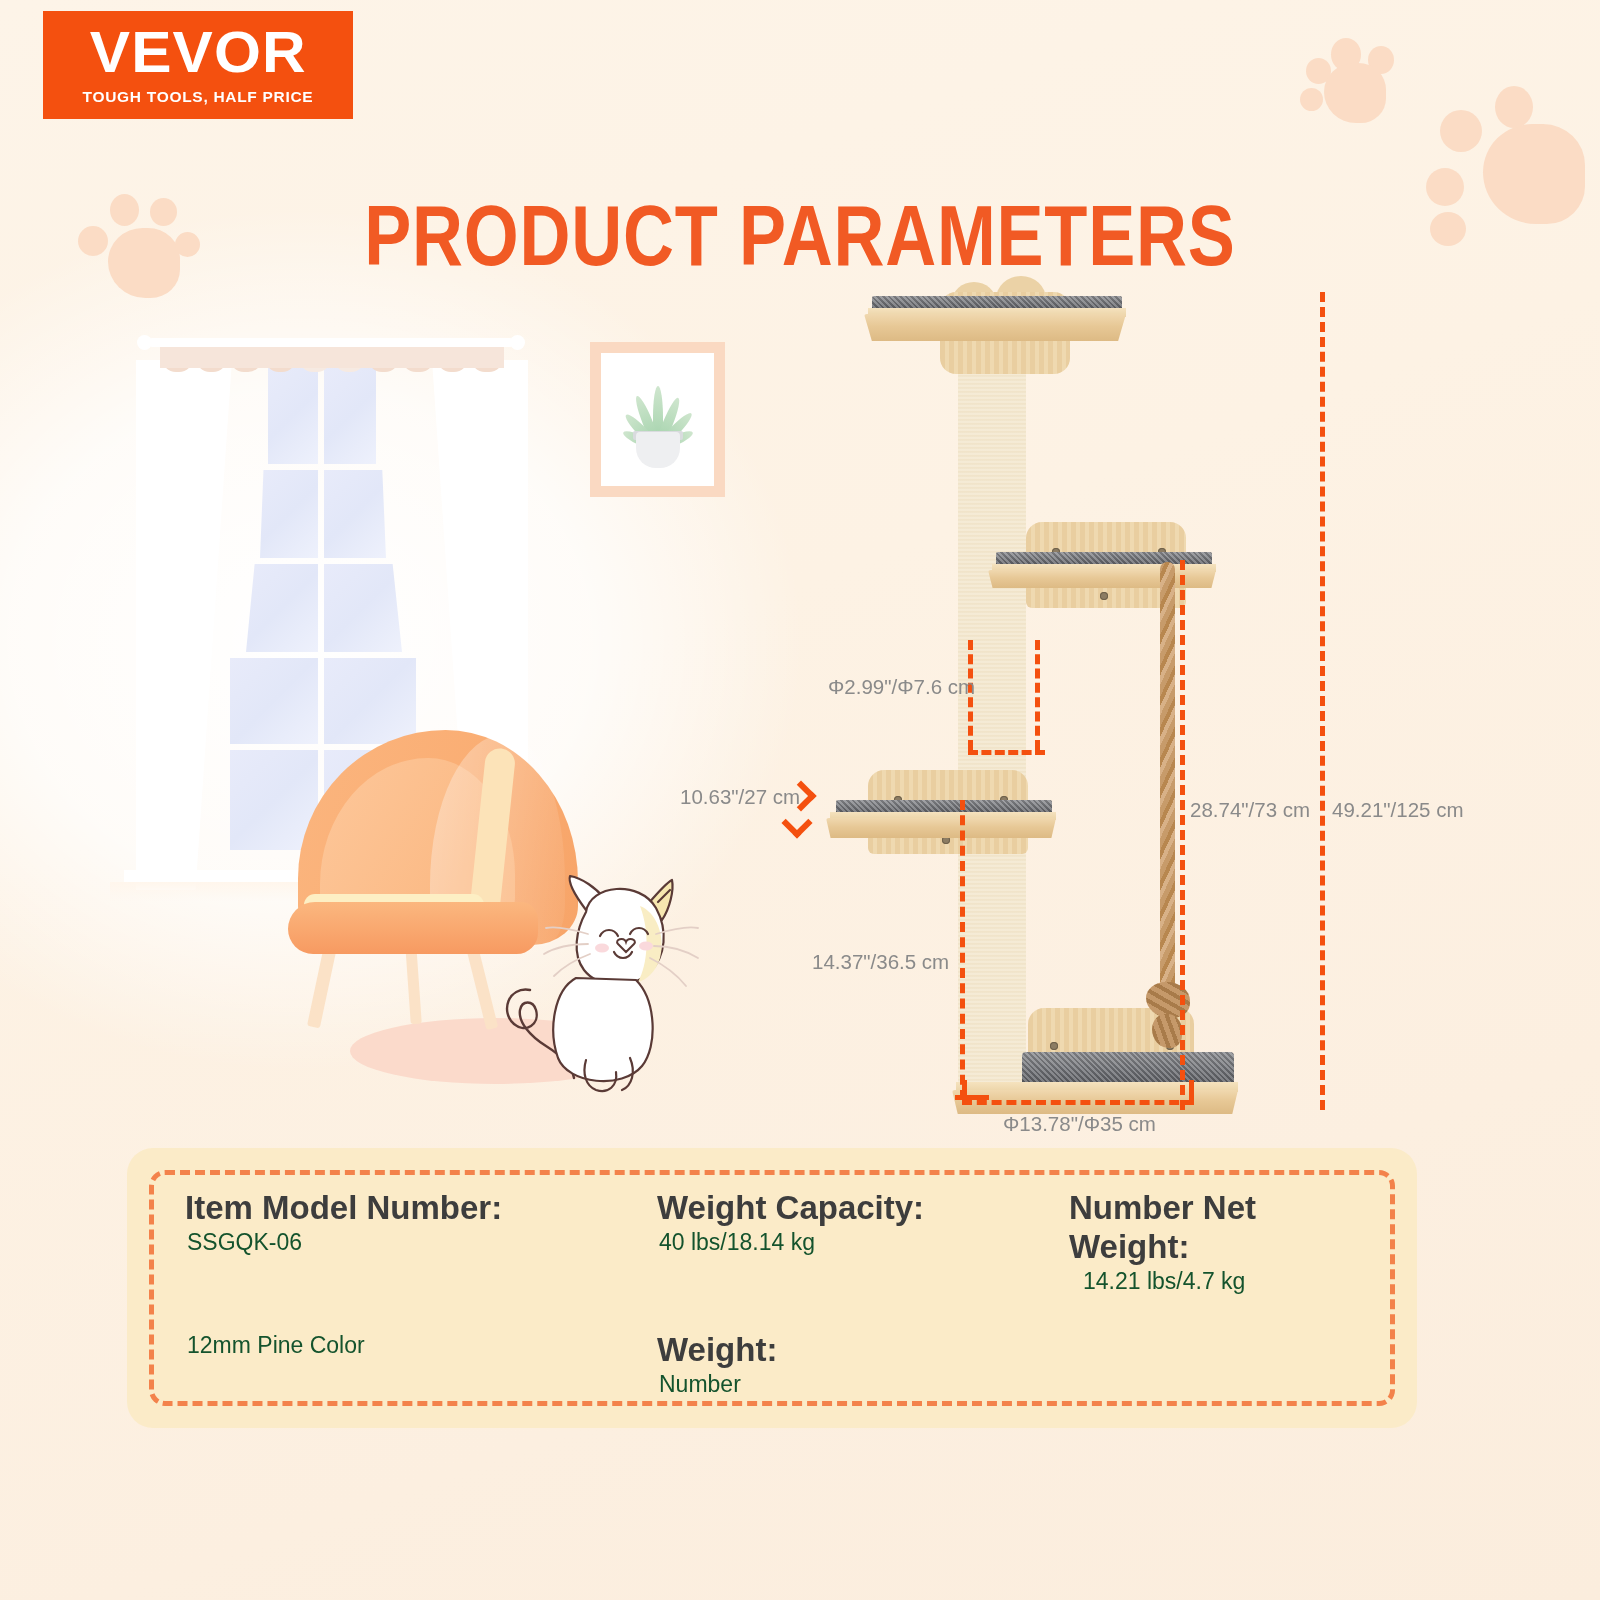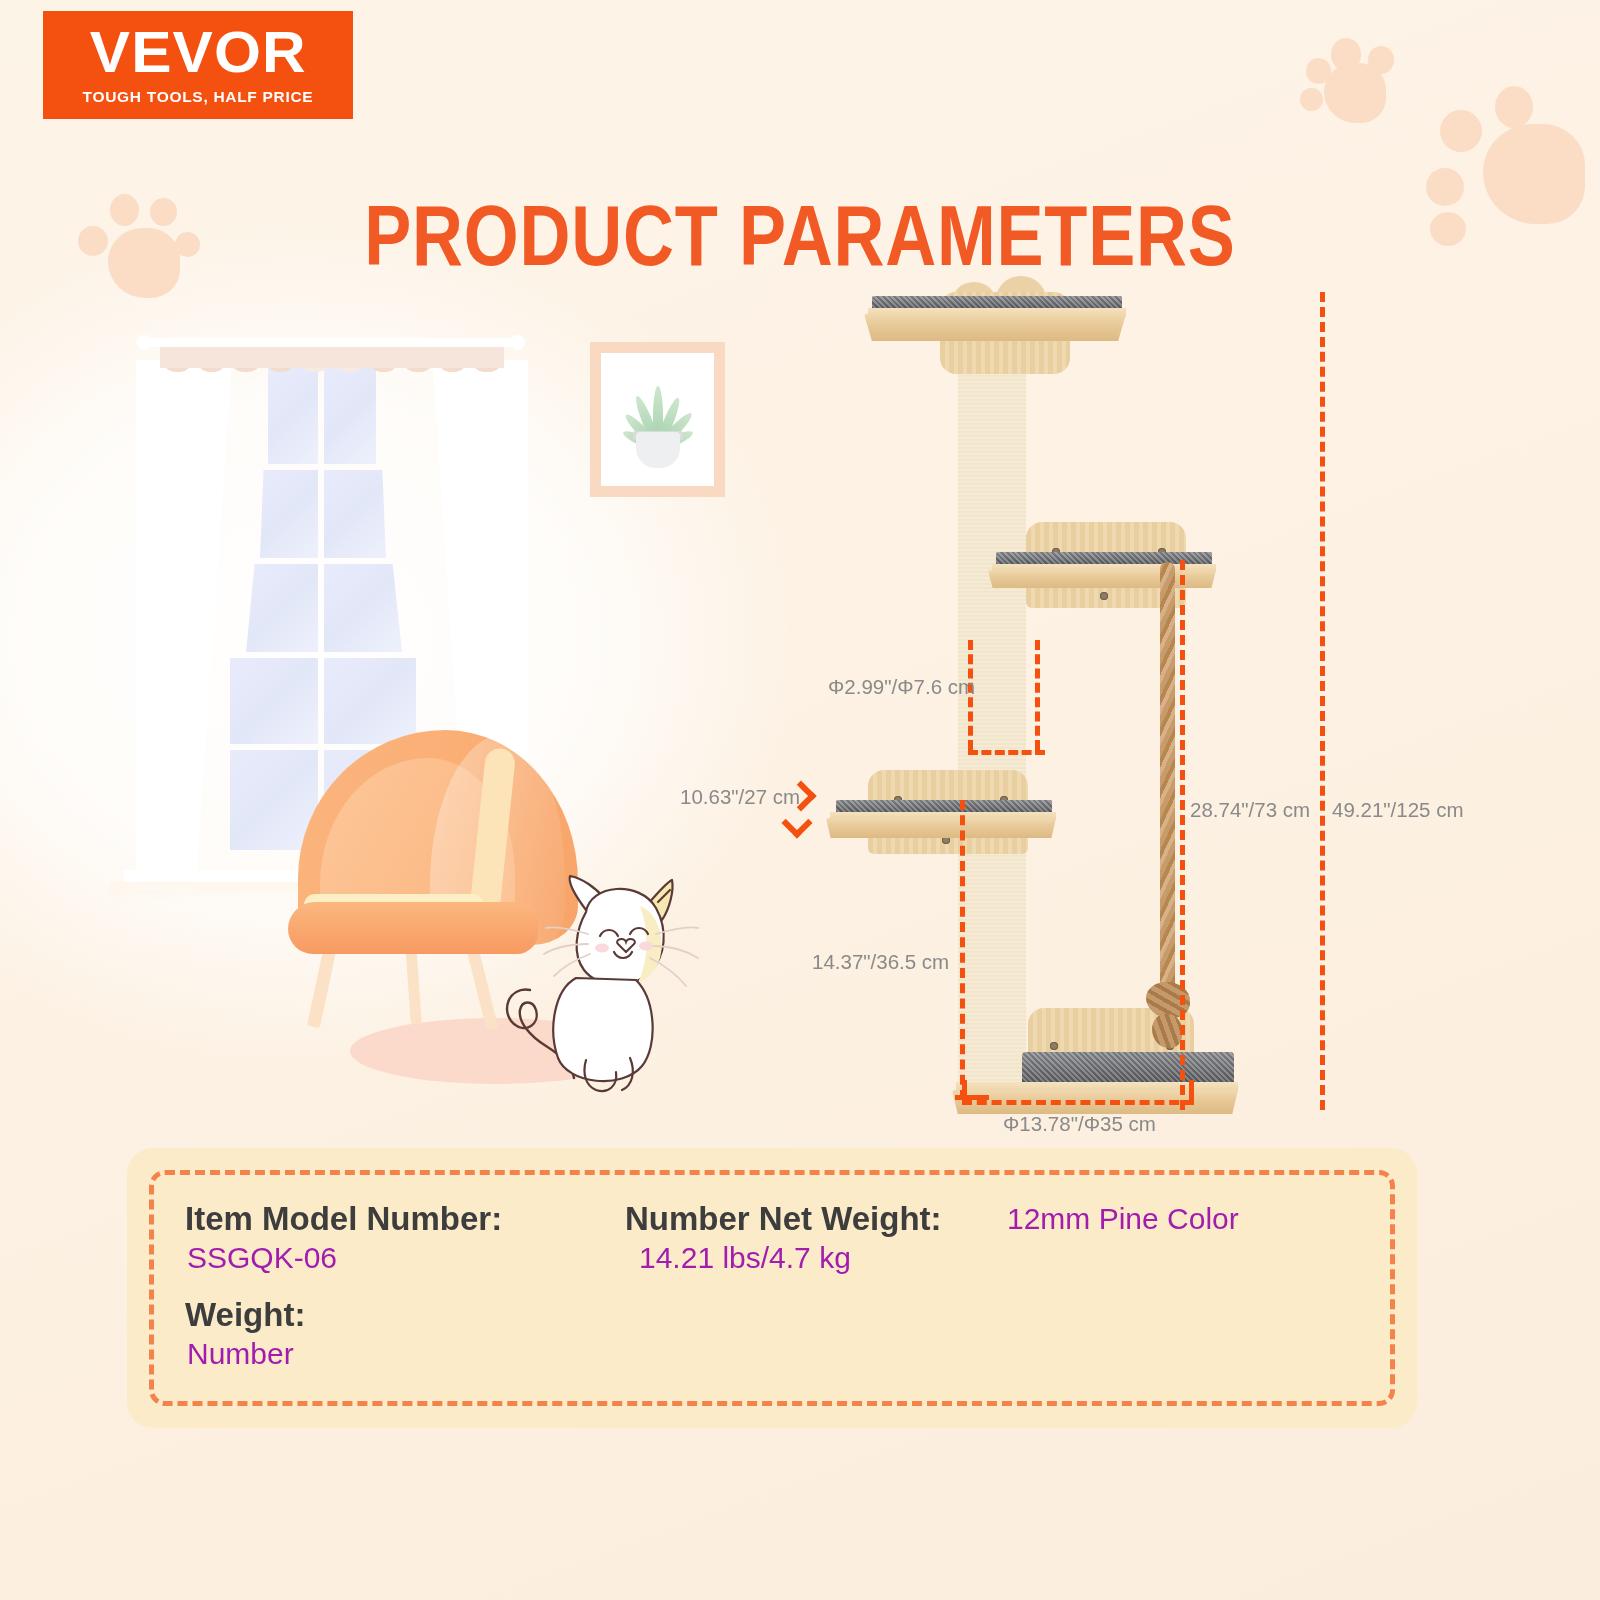--- a/index.html
+++ b/index.html
@@ -178,25 +178,25 @@
     width: 1290px; height: 280px;
     background:#FBEBC8; border-radius: 26px;
   }
   .specs-dash {
     position:absolute; left:22px; top:22px; right:22px; bottom:22px;
     border: 5px dashed #F3824B; border-radius: 16px;
   }
   .spec-grid {
     position:absolute; left:58px; top:48px; right:40px; bottom:40px;
     display:grid; grid-template-columns: 440px 380px auto;
-    grid-template-rows: 1fr 1fr; align-content:center;
+    grid-template-rows: 1fr 1fr; align-content:center;gap:32px;
   }
   .spec-cell { padding-top: 4px; }
   .spec-label { color:#3D3D3D; font-size:33px; font-weight:700; line-height:1.18; }
-  .spec-value { color:#a21caf; font-size:30px; line-height:1.25; padding-left:2px; }
+  .spec-value { color:#14532d; font-size:23px; line-height:1.25; padding-left:2px; }
   .spec-cell.indent .spec-value { padding-left: 14px; }
 </style>
 </head>
 <body>
 
 <div class="stage"></div>
 
 <div class="paw" style="left:1298px; top:30px; width:120px; height:120px;">
   <div class="toe" style="left:33px; top:8px; width:30px; height:33px;"></div>
   <div class="toe" style="left:70px; top:16px; width:26px; height:28px;"></div>
@@ -403,20 +403,24 @@
 
 <div class="specs">
   <div class="specs-dash"></div>
   <div class="spec-grid">
 
     <div class="spec-cell">
       <div class="spec-label">Item Model Number:</div>
       <div class="spec-value">SSGQK-06</div>
     </div>
 
+    <div class="spec-cell">
+      <div class="spec-label">Weight Capacity:</div>
+      <div class="spec-value">40 lbs/18.14 kg</div>
+    </div>
 
     <div class="spec-cell indent">
       <div class="spec-label">Number Net Weight:</div>
       <div class="spec-value">14.21 lbs/4.7 kg</div>
     </div>
 
     <div class="spec-cell">
       <div class="spec-value">12mm Pine Color</div>
     </div>
 

